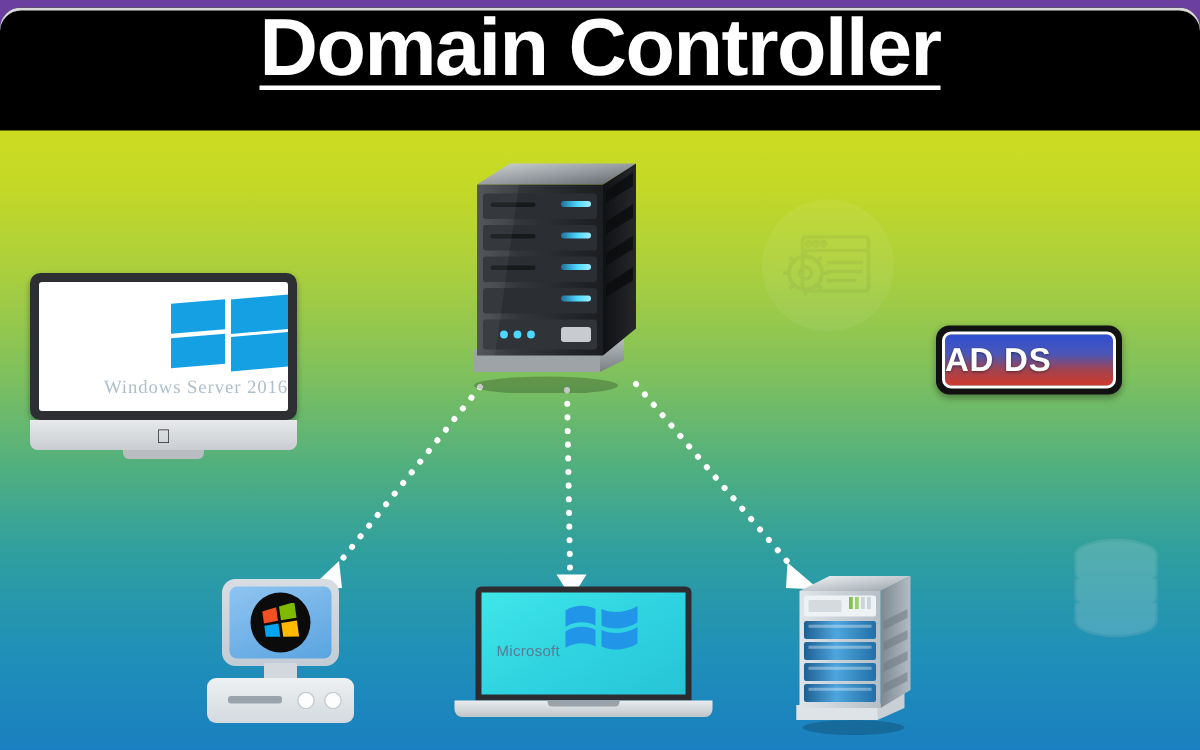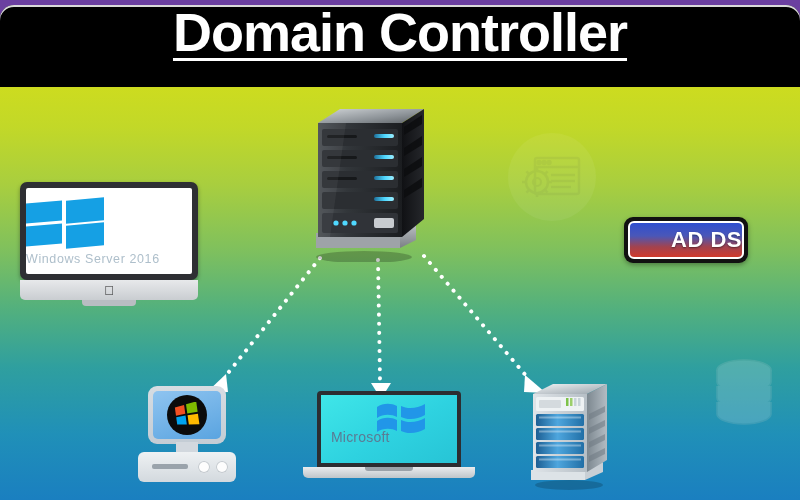--- a/index.html
+++ b/index.html
@@ -74,21 +74,21 @@
   
   .imac{position:absolute;left:20px;top:182px;width:178px;height:124px;}
   .imac-frame{
     position:absolute;left:0;top:0;width:178px;height:98px;
     background:#2e2f33;border-radius:7px;
     box-shadow:0 2px 4px rgba(0,0,0,.35);
   }
   .imac-screen{
     position:absolute;left:6px;top:6px;width:166px;height:86px;
     background:#fff;border-radius:2px;
-    display:flex;flex-direction:column;align-items:flex-start;justify-content:center;
+    display:flex;flex-direction:column;align-items:flex-end;justify-content:center;font-family:Liberation Serif, serif;
   }
   .win-flag-srv{width:78px;height:48px;position:relative;margin-top:2px;}
   .win-flag-srv i{position:absolute;background:#15a0e4;display:block;}
   .imac-caption{
     color:#aebfcb;font-size:12.5px;font-weight:400;letter-spacing:.6px;
     margin-top:5px;white-space:nowrap;
   }
   .imac-chin{
     position:absolute;left:0;top:98px;width:178px;height:20px;
     background:linear-gradient(180deg,#e7e9eb 0%,#c9cdd1 100%);
@@ -105,21 +105,21 @@
   .adds{
     position:absolute;left:624px;top:217px;width:124px;height:46px;
     background:#111;border-radius:9px;
     padding:4px;box-sizing:border-box;
     box-shadow:0 2px 5px rgba(0,0,0,.35);
   }
   .adds-inner{
     width:100%;height:100%;border-radius:6px;
     border:2px solid #fff;box-sizing:border-box;
     background:linear-gradient(180deg,#2f4fd0 0%,#4a57b8 38%,#a2434f 70%,#d03a2c 100%);
-    display:flex;align-items:center;justify-content:flex-end;
+    display:flex;align-items:center;justify-content:flex-start;
   }
   .adds-text{
     color:#fff;font-size:22px;font-weight:bold;letter-spacing:.5px;
     text-shadow:0 1px 2px rgba(0,0,0,.45);
   }
 
   
   .pc{position:absolute;left:132px;top:386px;width:110px;height:100px;}
   .pc-mon{
     position:absolute;left:16px;top:0;width:78px;height:58px;
@@ -171,21 +171,21 @@
     background:linear-gradient(180deg,#e9ecee 0%,#bfc5ca 100%);
     border-radius:0 0 5px 5px;
   }
   .lap-notch{
     position:absolute;left:62px;top:0;width:48px;height:4px;
     background:#9aa2a9;border-radius:0 0 3px 3px;
   }
   .win10-flag{position:absolute;right:28px;top:6px;width:56px;height:36px;}
   .ms-word{
     position:absolute;left:10px;top:34px;
-    font-size:14px;color:#5b7b94;letter-spacing:.2px;
+    font-size:10px;color:#5b7b94;letter-spacing:.2px;
   }
   .w10-word{
     position:absolute;left:8px;top:41px;
     font-size:25px;font-weight:bold;color:#0c0c0c;letter-spacing:-1px;
     white-space:nowrap;
   }
 
   
   .bsrv{position:absolute;left:523px;top:378px;width:92px;height:112px;}
 

